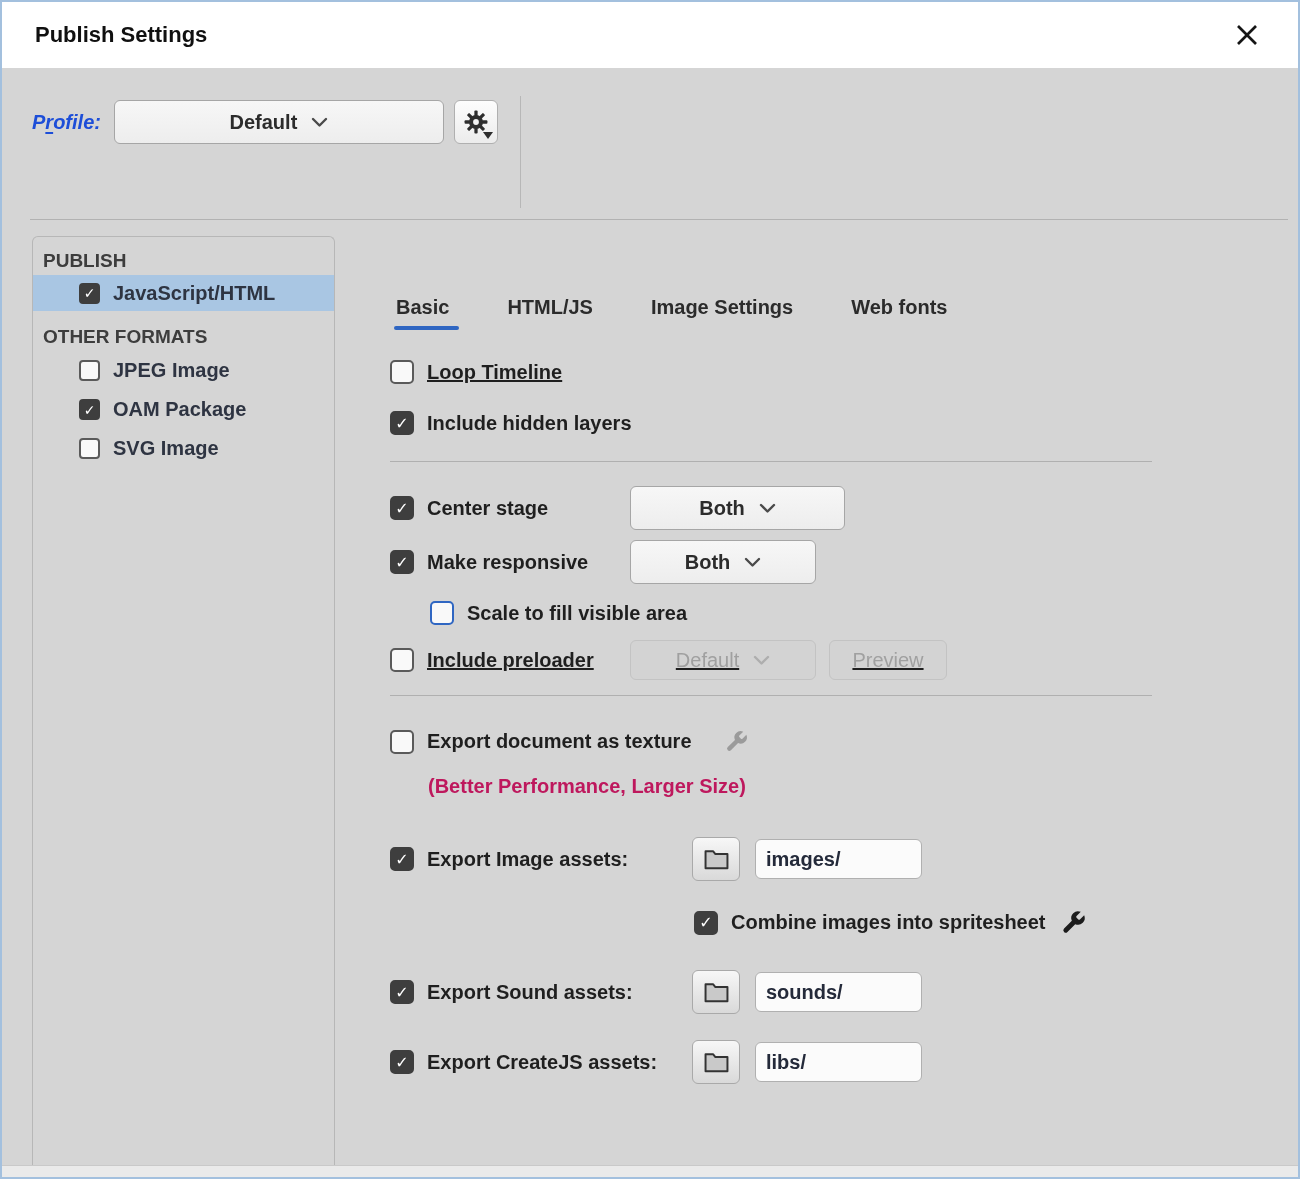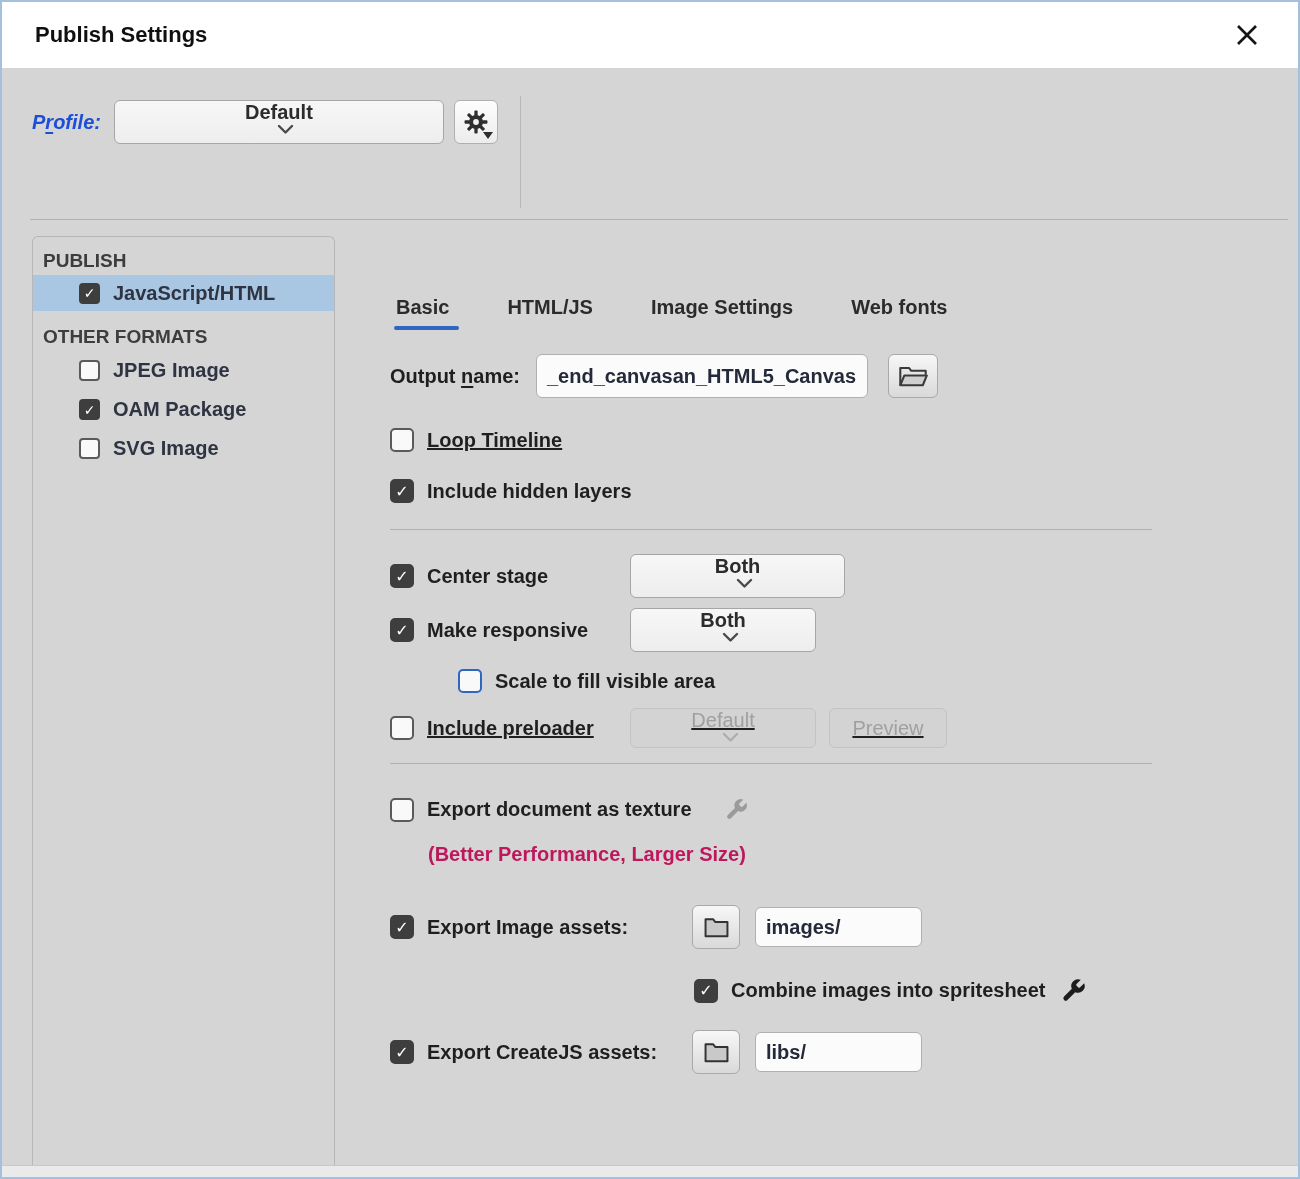--- a/index.html
+++ b/index.html
@@ -74,23 +74,23 @@
   .tab.active::after{ content:""; position:absolute; left:-2px; right:-10px; bottom:0; height:4px;
     border-radius:2px; background:#2f66c2; }
 
   .row{ display:flex; align-items:center; }
   .label{ margin-left:13px; font-size:20px; font-weight:700; color:#1f1f1f; white-space:nowrap; }
   .lbl-area{ display:flex; align-items:center; width:240px; flex:none; }
 
   .sep{ border:none; border-top:1px solid #b0b0b0; width:100%; }
 
   .dd{
-    height:44px; display:flex; align-items:center; justify-content:flex-start;
+    height:44px; display:flex; align-items:center; justify-content:center;
     border:1px solid #a6a6a6; border-radius:6px; background:linear-gradient(#f7f7f7,#ededed);
-    padding:0 12px; font-size:20px; font-weight:700; color:#2c2c2c;flex-direction:column;
+    padding:0 12px; font-size:20px; font-weight:700; color:#2c2c2c;
   }
   .dd.disabled{ background:#d3d3d3; border-color:#c3c3c3; color:#a0a0a0; font-weight:400; height:40px; }
   .chev{ margin-left:14px; flex:none; display:flex; }
 
   .btn{ height:40px; width:118px; display:flex; align-items:center; justify-content:center;
     border-radius:6px; font-size:20px; }
   .btn.disabled{ background:#d3d3d3; border:1px solid #c3c3c3; color:#a0a0a0; }
 
   .field{
     border:1px solid #b0b0b0; border-radius:6px; background:#fbfbfb;
@@ -108,21 +108,21 @@
   .asset-folder-btn{ width:48px; height:44px; }
 
   .out-label{ font-size:20px; font-weight:700; color:#1f1f1f; width:146px; flex:none; }
 
   .r-output{ margin-top:24px; }
   .r-loop{ margin-top:30px;text-decoration:underline; }
   .r-hidden{ margin-top:27px; }
   .sep1{ margin-top:26px; }
   .r-center{ margin-top:24px; }
   .r-make{ margin-top:10px; }
-  .r-scale{ margin-top:17px; margin-left:68px; }
+  .r-scale{ margin-top:17px; margin-left:40px; }
   .r-scale .lbl-area{ width:293px; }
   .r-preloader{ margin-top:15px;text-decoration:underline; }
   .sep2{ margin-top:15px; }
   .r-texture{ margin-top:33px; }
   .r-note{ margin-top:21px; margin-left:38px; font-size:20px; font-weight:600; color:#be185d; }
   .r-image{ margin-top:39px; }
   .r-combine{ margin-top:28px; margin-left:304px; }
   .r-sound{ margin-top:34px; }
   .r-createjs{ margin-top:26px; }
   .asset-lbl{ width:302px; display:flex; align-items:center; flex:none; }
@@ -206,30 +206,20 @@
 
   <div class="main">
 
     <div class="tabs">
       <div class="tab active">Basic</div>
       <div class="tab">HTML/JS</div>
       <div class="tab">Image Settings</div>
       <div class="tab">Web fonts</div>
     </div>
 
-    <div class="row r-output">
-      <div class="out-label"><span>Output </span><span class="mn">n</span><span>ame:</span></div>
-      <div class="field out-field">_end_canvasan_HTML5_Canvas</div>
-      <div class="icon-btn out-folder-btn">
-        <svg width="30" height="26" viewBox="0 0 26 22">
-          <path d="M2 19V4h7.5l2 2.5H24v3.5" fill="#e6e6e6" stroke="#3a3a3a" stroke-width="1.8" stroke-linejoin="round"></path>
-          <path d="M2 19l3.5-8.5H25L21.5 19H2z" fill="#cfcfcf" stroke="#3a3a3a" stroke-width="1.8" stroke-linejoin="round"></path>
-        </svg>
-      </div>
-    </div>
 
     <div class="row r-loop">
       <span class="cb"></span>
       <span class="label">Loop Timeline</span>
     </div>
 
     <div class="row r-hidden">
       <span class="cb checked"></span>
       <span class="label">Include hidden layers</span>
     </div>
@@ -320,32 +310,45 @@
     <div class="row r-combine">
       <span class="cb checked"></span>
       <span class="label">Combine images into spritesheet</span>
       <span class="wrench-combine">
         <svg width="27" height="27" viewBox="0 0 24 24">
             <path d="M14.7 6.3a1 1 0 0 0 0 1.4l1.6 1.6a1 1 0 0 0 1.4 0l3.77-3.77a6 6 0 0 1-7.94 7.94l-6.91 6.91a2.12 2.12 0 0 1-3-3l6.91-6.91a6 6 0 0 1 7.94-7.94l-3.76 3.76z" fill="#1c1c1c"></path>
           </svg>
       </span>
     </div>
 
-
-    <div class="row r-createjs">
+    <div class="row r-sound">
       <div class="asset-lbl">
         <span class="cb checked"></span>
-        <span class="label">Export CreateJS assets:</span>
+        <span class="label">Export Sound assets:</span>
       </div>
       <div class="icon-btn asset-folder-btn">
         <svg width="27" height="23" viewBox="0 0 24 21">
           <path d="M2 18.5V3h7l2 2.5h11v13H2z" fill="#c9c9c9" stroke="#333333" stroke-width="1.8" stroke-linejoin="round"></path>
         </svg>
       </div>
       <span class="gap15"></span>
+      <div class="field asset-field">sounds/</div>
+    </div>
+
+    <div class="row r-createjs">
+      <div class="asset-lbl">
+        <span class="cb checked"></span>
+        <span class="label">Export CreateJS assets:</span>
+      </div>
+      <div class="icon-btn asset-folder-btn">
+        <svg width="27" height="23" viewBox="0 0 24 21">
+          <path d="M2 18.5V3h7l2 2.5h11v13H2z" fill="#c9c9c9" stroke="#333333" stroke-width="1.8" stroke-linejoin="round"></path>
+        </svg>
+      </div>
+      <span class="gap15"></span>
       <div class="field asset-field">libs/</div>
     </div>
 
   </div>
 
   <div class="bottom-strip"></div>
 
 </div>
 
 </body></html>

